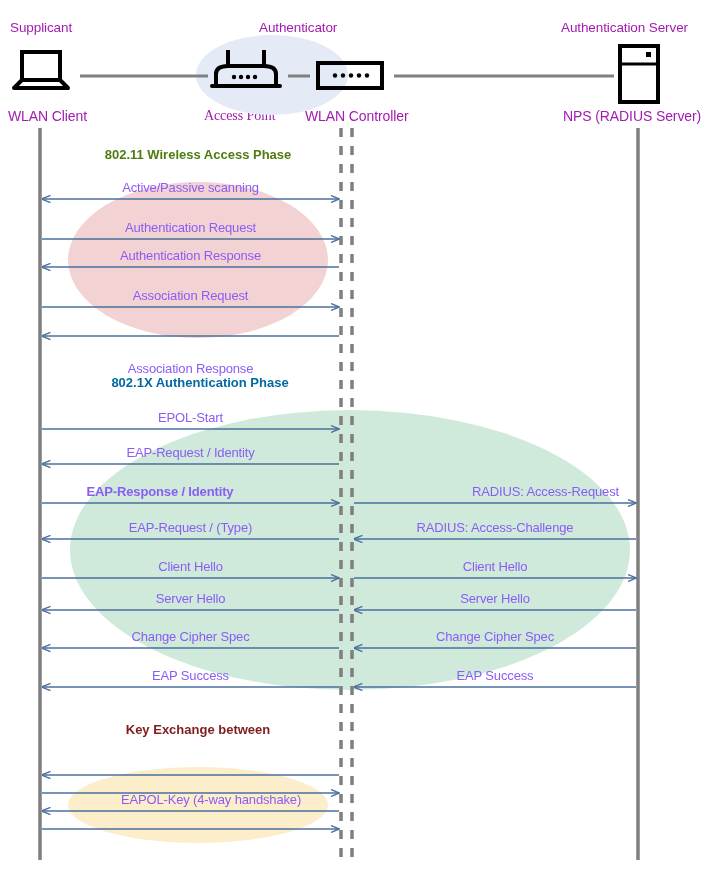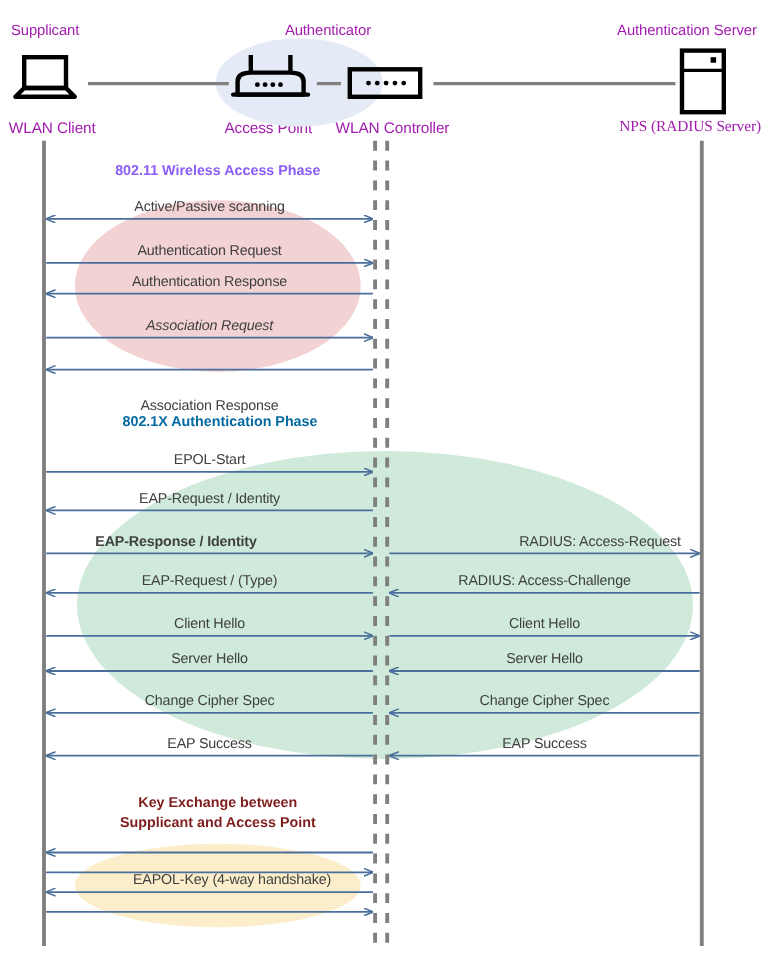--- a/index.html
+++ b/index.html
@@ -30,45 +30,44 @@
     position: absolute;
     font-size: 13px;
     font-weight: bold;
     white-space: nowrap;
     text-align: center;
     line-height: 18px;
   }
   .msg-label {
     position: absolute;
     font-size: 13px;
-    color: #404040;
+    color: #8b5cf6;
     white-space: nowrap;
     text-align: center;
     letter-spacing: -0.15px;
   }
 </style>
 </head>
 <body>
 
 <div class="hdr-label actor-title" style="left:10px;  top:20px;">Supplicant</div>
 <div class="hdr-label actor-title" style="left:259px; top:20px;">Authenticator</div>
 <div class="hdr-label actor-title" style="left:561px; top:20px;">Authentication Server</div>
 
 <div class="hdr-label actor-sub" style="left:8px;   top:108px;">WLAN Client</div>
-<div class="hdr-label actor-sub" style="left:204px; top:108px;">Access Point</div>
+<div class="hdr-label actor-sub" style="left:204px; top:108px;font-family:Liberation Serif, serif;">Access Point</div>
 <div class="hdr-label actor-sub" style="left:305px; top:108px;">WLAN Controller</div>
-<div class="hdr-label actor-sub" style="left:563px; top:108px;font-family:Liberation Serif, serif;">NPS (RADIUS Server)</div>
+<div class="hdr-label actor-sub" style="left:563px; top:108px;">NPS (RADIUS Server)</div>
 
-<div class="phase-label" style="left:58px; top:146px; width:280px; color:#8b5cf6;">802.11 Wireless Access Phase</div>
+<div class="phase-label" style="left:58px; top:146px; width:280px; color:#4d7c0f;">802.11 Wireless Access Phase</div>
 
 <div class="phase-label" style="left:60px; top:374px; width:280px; color:#0369a1;">802.1X Authentication Phase</div>
 
 <div class="phase-label" style="left:58px; top:721px; width:280px; color:#7f1d1d;">
   <span>Key Exchange between</span><br>
-  <span>Supplicant and Access Point</span>
 </div>
 
 <svg id="diagram" viewBox="0 0 713 875" xmlns="http://www.w3.org/2000/svg">
 
   <defs>
     <marker id="arrR" markerWidth="9" markerHeight="8" refX="8.5" refY="4" orient="auto" markerUnits="userSpaceOnUse">
       <path d="M0,0.4 L9,4 L0,7.6" fill="none" stroke="#4a6f9c" stroke-width="1.4"></path>
     </marker>
     <marker id="arrL" markerWidth="9" markerHeight="8" refX="0.5" refY="4" orient="auto" markerUnits="userSpaceOnUse">
       <path d="M9,0.4 L0,4 L9,7.6" fill="none" stroke="#4a6f9c" stroke-width="1.4"></path>
@@ -149,21 +148,21 @@
       <line x1="42" y1="793" x2="339" y2="793" stroke="#4a6f9c" stroke-width="1.6" marker-end="url(#arrR)"></line>
       <line x1="42" y1="811" x2="339" y2="811" stroke="#4a6f9c" stroke-width="1.6" marker-start="url(#arrL)"></line>
       <line x1="42" y1="829" x2="339" y2="829" stroke="#4a6f9c" stroke-width="1.6" marker-end="url(#arrR)"></line>
     </g>
 </svg>
 
 <div id="msg-label-layer">
     <div class="msg-label" style="left: 42px; width: 297px; top: 180px;">Active/Passive scanning</div>
     <div class="msg-label" style="left: 42px; width: 297px; top: 220px;">Authentication Request</div>
     <div class="msg-label" style="left: 42px; width: 297px; top: 248px;">Authentication Response</div>
-    <div class="msg-label" style="left: 42px; width: 297px; top: 288px; font-style: italic;">Association Request</div>
+    <div class="msg-label" style="left: 42px; width: 297px; top: 288px;">Association Request</div>
     <div class="msg-label" style="left: 42px; width: 297px; top: 317px; margin-top: 44px;">Association Response</div>
     <div class="msg-label" style="left: 42px; width: 297px; top: 410px;">EPOL-Start</div>
     <div class="msg-label" style="left: 42px; width: 297px; top: 445px;">EAP-Request / Identity</div>
     <div class="msg-label" style="left: 42px; width: 236px; top: 484px; font-weight: bold;">EAP-Response / Identity</div>
     <div class="msg-label" style="left: 42px; width: 297px; top: 520px;">EAP-Request / (Type)</div>
     <div class="msg-label" style="left: 42px; width: 297px; top: 559px;">Client Hello</div>
     <div class="msg-label" style="left: 42px; width: 297px; top: 591px;">Server Hello</div>
     <div class="msg-label" style="left: 42px; width: 297px; top: 629px;">Change Cipher Spec</div>
     <div class="msg-label" style="left: 42px; width: 297px; top: 668px;">EAP Success</div>
     <div class="msg-label" style="left: 354px; width: 303px; top: 484px; margin-left: 40px;">RADIUS: Access-Request</div>

